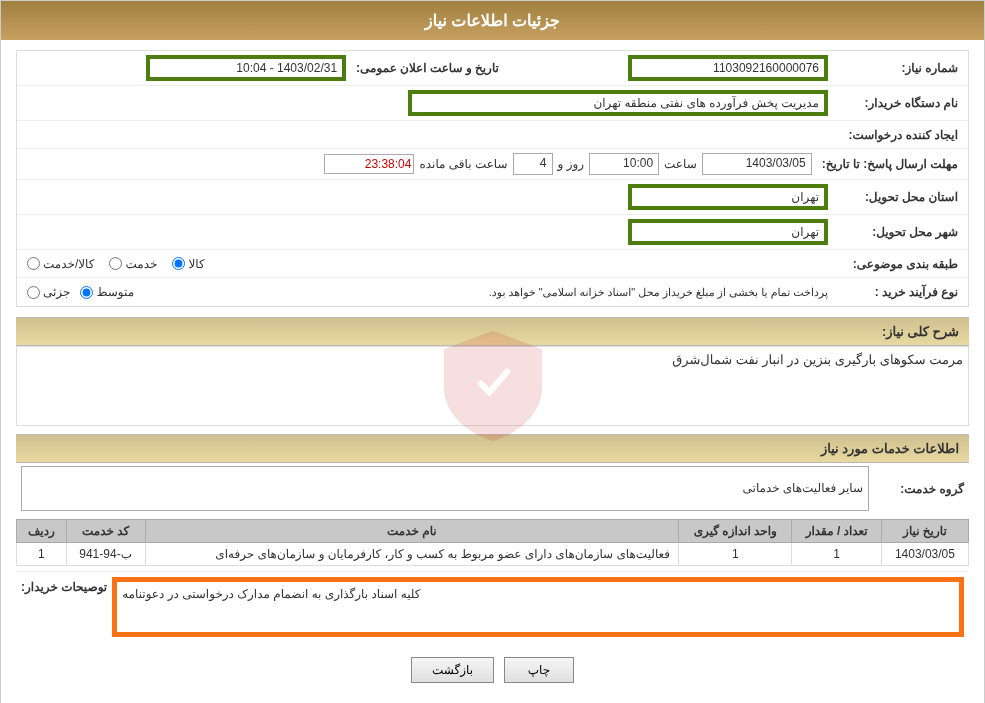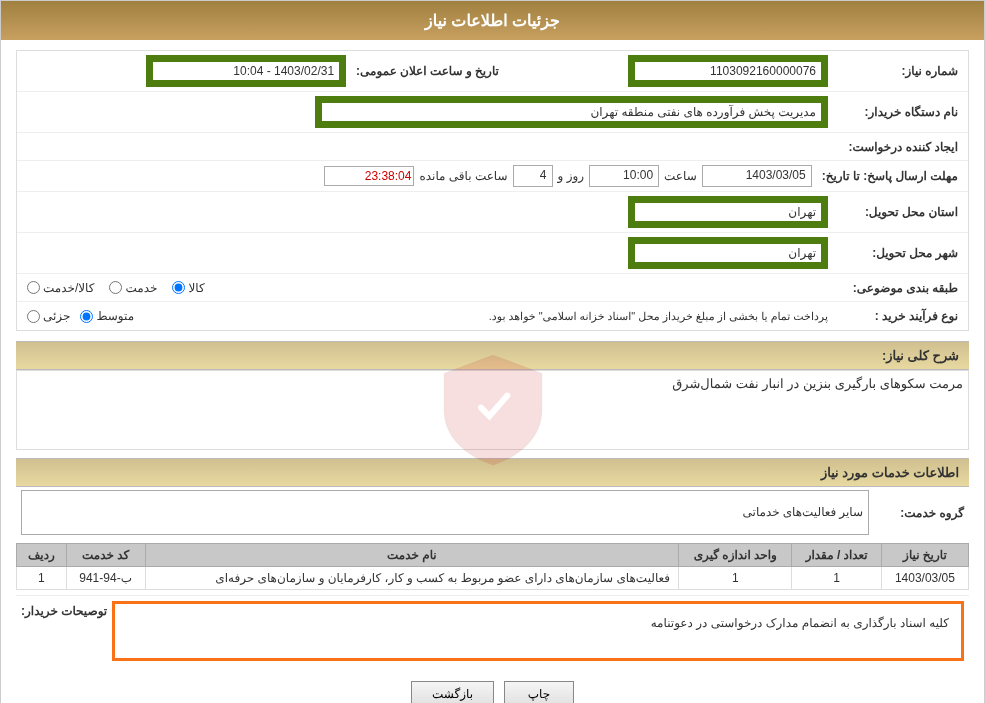--- a/index.html
+++ b/index.html
@@ -49,21 +49,21 @@
       padding: 2px 5px;
       min-width: 130px;
       text-align: right;
     }
     .value {
       flex: 1;
       padding: 2px 5px;
       text-align: right;
     }
     .input-field {
-      border: 7px solid #4d7c0f;
+      border: 4px solid #4d7c0f;
       background: #fff;
       padding: 2px 5px;
       min-height: 22px;
       display: inline-block;
     }
     .input-medium {
       width: 200px;
     }
     .link-blue {
       color: #0066cc;
@@ -118,26 +118,26 @@
       background: linear-gradient(to bottom, #d0c090, #e8d8a0);
       padding: 6px 10px;
       font-weight: bold;
       font-size: 13px;
       color: #333;
       border-top: 1px solid #bbb;
       border-bottom: 1px solid #bbb;
       margin-top: 8px;
     }
     .description-box {
-      border: 3px solid #f97316;
-      padding: 12px;
+      border: 5px solid #f97316;
+      padding: 5px;
       min-height: 60px;
       width: 100%;
       background: #fff;
-      text-align: right;
+      text-align: left;
       resize: none;
     }
     .desc-label {
       font-weight: bold;
       min-width: 80px;
       text-align: center;
       padding-top: 3px;
     }
     .desc-content {
       flex: 1;
@@ -244,21 +244,21 @@
         </div>
         <span class="label">تاریخ و ساعت اعلان عمومی:</span>
         <div class="value">
           <span class="input-field input-medium">1403/02/31 - 10:04</span>
         </div>
       </div>
 
       <div class="info-row">
         <span class="label">نام دستگاه خریدار:</span>
         <div class="value">
-          <span class="input-field" style="width: 513px;">مدیریت پخش فرآورده های نفتی منطقه تهران</span>
+          <span class="input-field" style="width: 420px;">مدیریت پخش فرآورده های نفتی منطقه تهران</span>
         </div>
       </div>
 
       <div class="info-row">
         <span class="label">ایجاد کننده درخواست:</span>
       </div>
 
       <div class="info-row">
         <span class="label">مهلت ارسال پاسخ: تا تاریخ:</span>
         <div class="value">

